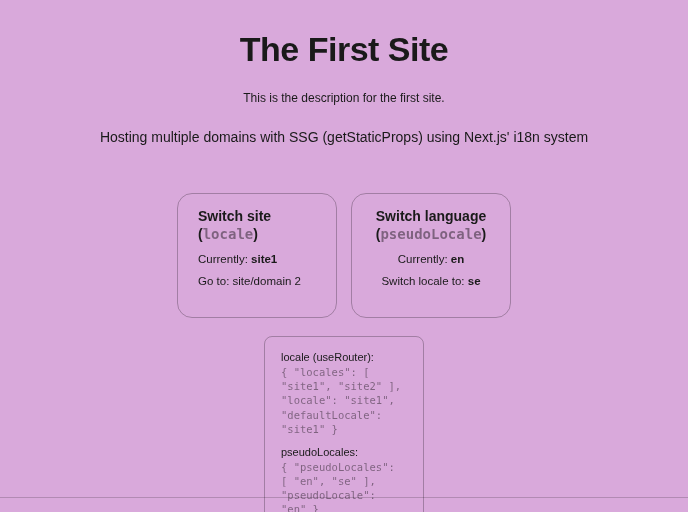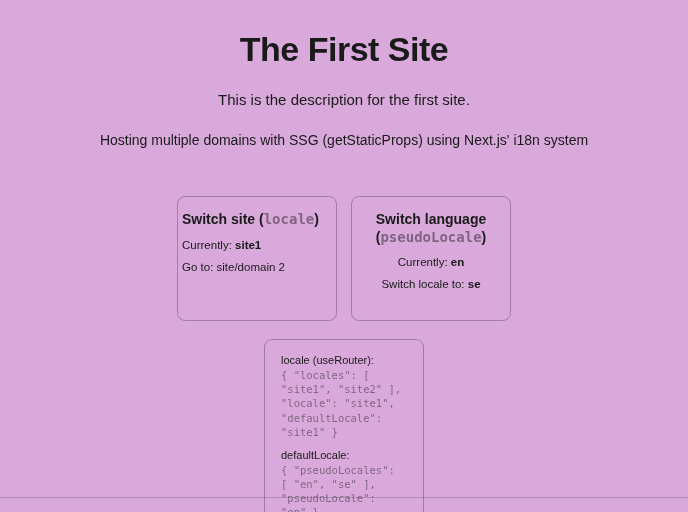--- a/index.html
+++ b/index.html
@@ -17,36 +17,36 @@
       align-items: center;
       padding-top: 30px;
     }
     h1 {
       font-size: 34px;
       font-weight: 800;
       margin-bottom: 22px;
       letter-spacing: -0.5px;
     }
     .description {
-      font-size: 15px;
+      font-size: 12px;
       margin-bottom: 24px;
     }
     .subtitle {
       font-size: 14px;
       margin-bottom: 48px;
     }
     .cards-row {
       display: flex;
       gap: 14px;
       margin-bottom: 18px;
     }
     .card {
       border: 1px solid rgba(0,0,0,0.25);
-      border-radius: 8px;
-      padding: 14px 4px;
+      border-radius: 15px;
+      padding: 14px 20px;
       font-size: 12px;
     }
     .card-site {
       width: 160px;
     }
     .card-lang {
       width: 160px;
       text-align: center;
     }
     .card h2 {
@@ -132,19 +132,19 @@
       <p class="link">
         <span>Switch locale to: </span><span class="bold">se</span>
       </p>
     </div>
 
   </div>
 
   <div class="props-card">
     <div class="props-label">locale (useRouter): </div>
     <div class="props-json">{ "locales": [ "site1", "site2" ], "locale": "site1", "defaultLocale": "site1" }</div>
-    <div class="props-label">defaultLocale: </div>
+    <div class="props-label">pseudoLocales: </div>
     <div class="props-json">{ "pseudoLocales": [ "en", "se" ], "pseudoLocale": "en" }</div>
   </div>
 
 </div>
 
 <hr class="hr-bottom">
 
 </body></html>

